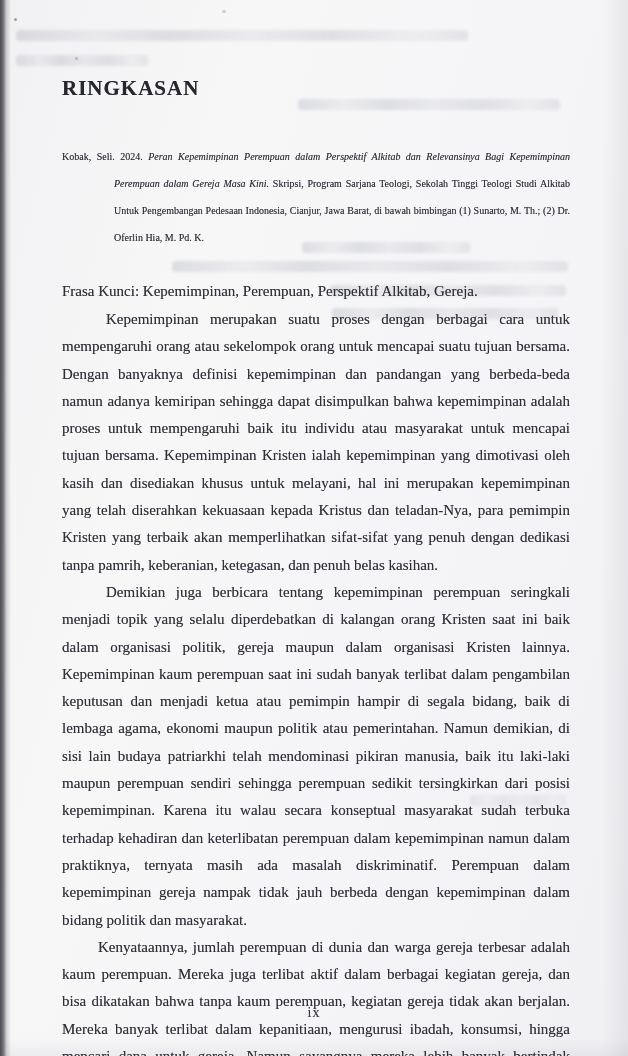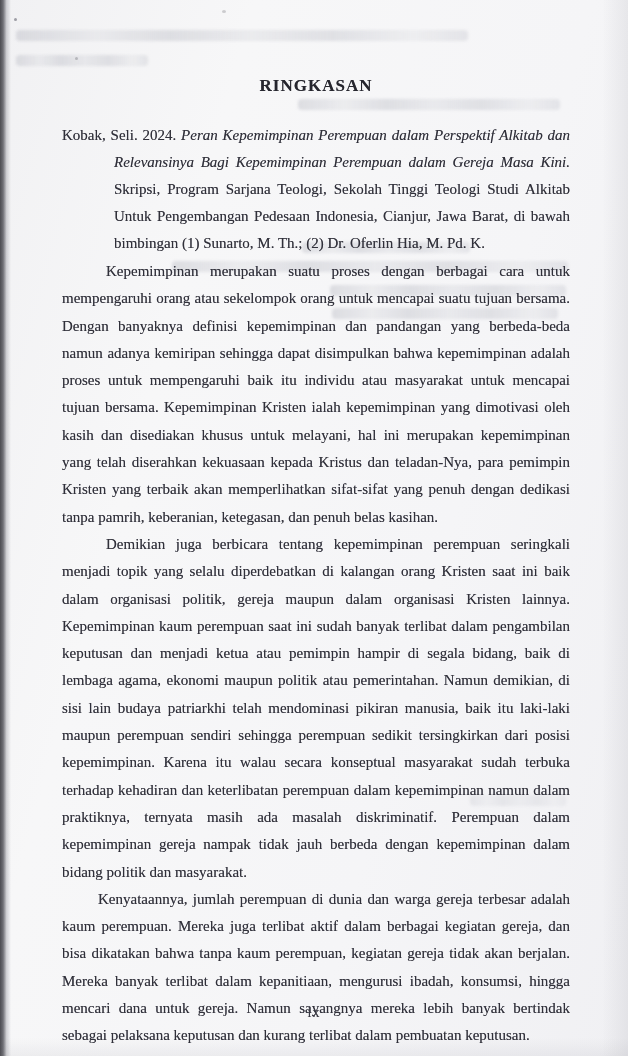--- a/index.html
+++ b/index.html
@@ -21,29 +21,28 @@
     position: absolute; right: 0; top: 0; bottom: 0; width: 26px;
     background: linear-gradient(270deg, rgba(110,110,122,0.10), rgba(110,110,122,0) 100%);
   }
   .edge-bottom {
     position: absolute; left: 0; right: 0; bottom: 0; height: 18px;
     background: linear-gradient(0deg, rgba(110,110,122,0.08), rgba(110,110,122,0) 100%);
   }
   .content { position: absolute; left: 62px; top: 0; width: 508px; }
   .title {
     margin: 76px 0 0 0;
-    text-align: center;
-    font-size: 17px;
+    font-size: 21px;
     font-weight: bold;
     letter-spacing: 1px;
     color: #26262e;
   }
   .citation {
-    margin: 26px 0 0 0;
-    font-size: 15px;
+    margin: 42px 0 0 0;
+    font-size: 10px;
     line-height: 27px;
     text-align: justify;
     padding-left: 52px;
     text-indent: -52px;
   }
   .citation .thesis-title { font-style: italic; }
   .keywords { margin: 27px 0 0 0; font-size: 15px; line-height: 27px; }
   .body-para {
     margin: 0;
     font-size: 15px;
@@ -97,20 +96,21 @@
   <div class="speck" style="left:14px; top:18px; width:3px; height:3px;"></div>
   <div class="speck" style="left:75px; top:57px; width:3px; height:3px; opacity:.6;"></div>
   <div class="speck" style="left:222px; top:10px; width:4px; height:3px; opacity:.5;"></div>
 
   <div class="content">
 
     <h1 class="title">RINGKASAN</h1>
 
     <p class="citation"><span>Kobak, Seli. 2024. </span><span class="thesis-title">Peran Kepemimpinan Perempuan dalam Perspektif Alkitab dan Relevansinya Bagi Kepemimpinan Perempuan dalam Gereja Masa Kini.</span><span> Skripsi, Program Sarjana Teologi, Sekolah Tinggi Teologi Studi Alkitab Untuk Pengembangan Pedesaan Indonesia, Cianjur, Jawa Barat, di bawah bimbingan (1) Sunarto, M. Th.; (2) Dr. Oferlin Hia, M. Pd. K.</span></p>
 
+    <p class="keywords">Frasa Kunci: Kepemimpinan, Perempuan, Perspektif Alkitab, Gereja.</p>
 
     <p class="body-para first-para">Kepemimpinan merupakan suatu proses dengan berbagai cara untuk mempengaruhi orang atau sekelompok orang untuk mencapai suatu tujuan bersama. Dengan banyaknya definisi kepemimpinan dan pandangan yang berbeda-beda namun adanya kemiripan sehingga dapat disimpulkan bahwa kepemimpinan adalah proses untuk mempengaruhi baik itu individu atau masyarakat untuk mencapai tujuan bersama. Kepemimpinan Kristen ialah kepemimpinan yang dimotivasi oleh kasih dan disediakan khusus untuk melayani, hal ini merupakan kepemimpinan yang telah diserahkan kekuasaan kepada Kristus dan teladan-Nya, para pemimpin Kristen yang terbaik akan memperlihatkan sifat-sifat yang penuh dengan dedikasi tanpa pamrih, keberanian, ketegasan, dan penuh belas kasihan.</p>
     <p class="body-para">Demikian juga berbicara tentang kepemimpinan perempuan seringkali menjadi topik yang selalu diperdebatkan di kalangan orang Kristen saat ini baik dalam organisasi politik, gereja maupun dalam organisasi Kristen lainnya. Kepemimpinan kaum perempuan saat ini sudah banyak terlibat dalam pengambilan keputusan dan menjadi ketua atau pemimpin hampir di segala bidang, baik di lembaga agama, ekonomi maupun politik atau pemerintahan. Namun demikian, di sisi lain budaya patriarkhi telah mendominasi pikiran manusia, baik itu laki-laki maupun perempuan sendiri sehingga perempuan sedikit tersingkirkan dari posisi kepemimpinan. Karena itu walau secara konseptual masyarakat sudah terbuka terhadap kehadiran dan keterlibatan perempuan dalam kepemimpinan namun dalam praktiknya, ternyata masih ada masalah diskriminatif. Perempuan dalam kepemimpinan gereja nampak tidak jauh berbeda dengan kepemimpinan dalam bidang politik dan masyarakat.</p>
     <p class="body-para indent-sm">Kenyataannya, jumlah perempuan di dunia dan warga gereja terbesar adalah kaum perempuan. Mereka juga terlibat aktif dalam berbagai kegiatan gereja, dan bisa dikatakan bahwa tanpa kaum perempuan, kegiatan gereja tidak akan berjalan. Mereka banyak terlibat dalam kepanitiaan, mengurusi ibadah, konsumsi, hingga mencari dana untuk gereja. Namun sayangnya mereka lebih banyak bertindak sebagai pelaksana keputusan dan kurang terlibat dalam pembuatan keputusan.</p>
 
   </div>
 
   <div class="page-number">ix</div>
 
 </div>

